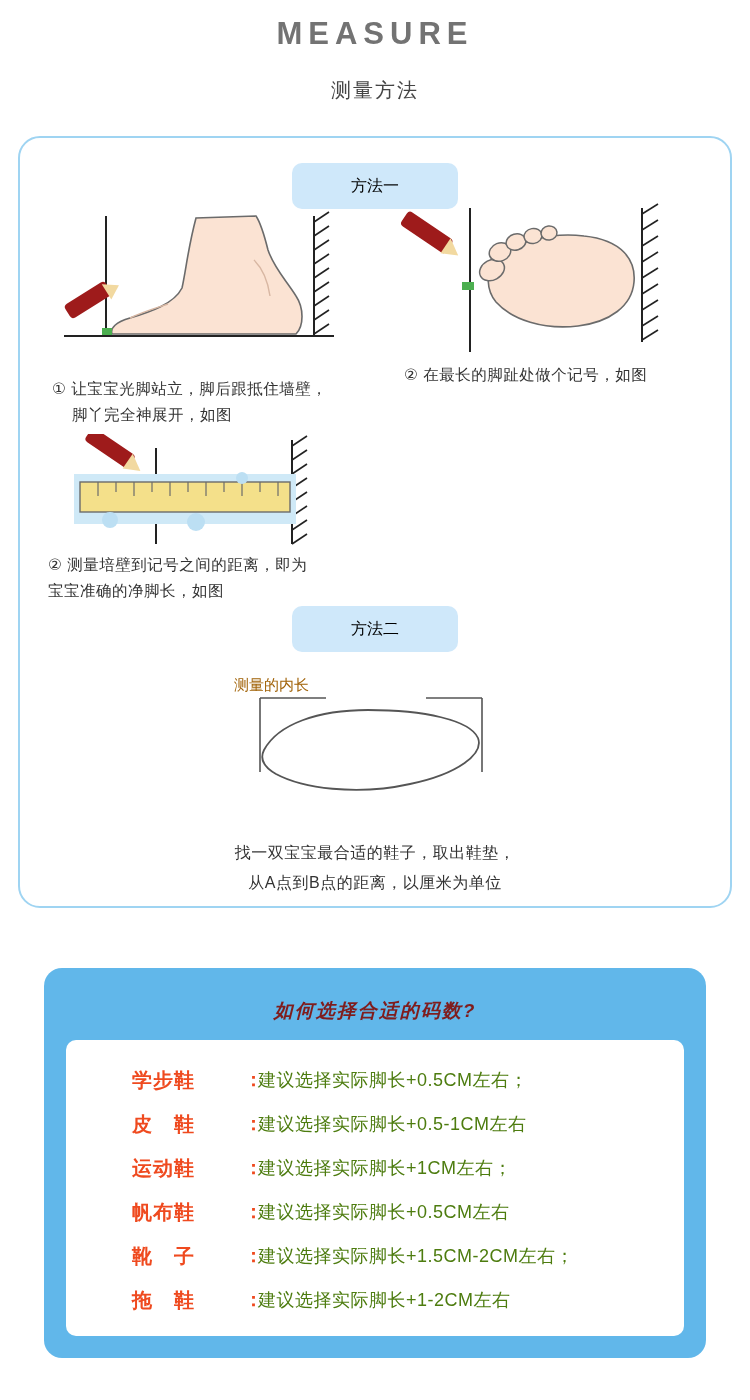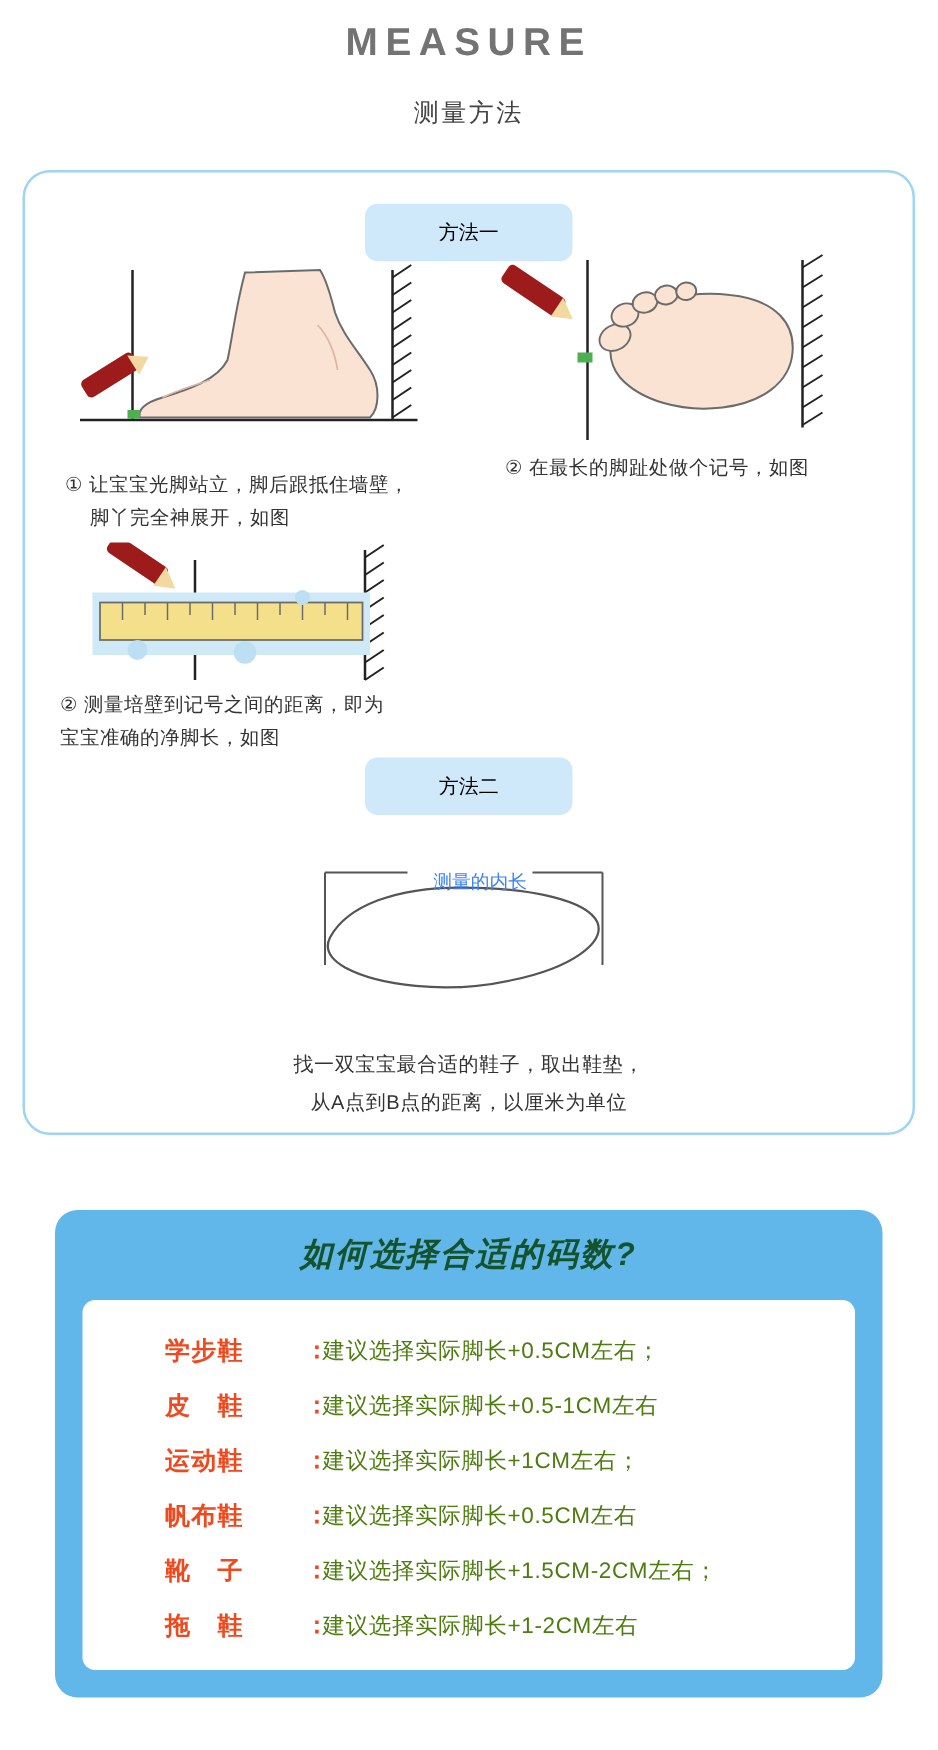--- a/index.html
+++ b/index.html
@@ -103,25 +103,26 @@
     left: 44px;
     top: 968px;
     width: 662px;
     height: 390px;
     background: #61b7ea;
     border-radius: 18px;
   }
   .size-title {
     text-align: center;
     padding-top: 18px;
-    font-size: 26px;
+    font-size: 19px;
     font-weight: bold;
-    color: #14532d;
+    color: #7f1d1d;
     letter-spacing: 2px;
     font-style: italic;
+    margin-top: 12px;
   }
   .size-inner {
     position: absolute;
     left: 22px;
     top: 72px;
     width: 618px;
     height: 296px;
     background: #ffffff;
     border-radius: 10px;
     padding: 18px 0 4px 0;
@@ -305,21 +306,21 @@
       <svg width="300" height="160" viewBox="0 0 300 160">
 
         <line x1="26" y1="22" x2="26" y2="96" stroke="#555" stroke-width="1.6"></line>
         <line x1="248" y1="22" x2="248" y2="96" stroke="#555" stroke-width="1.6"></line>
         <line x1="26" y1="22" x2="92" y2="22" stroke="#555" stroke-width="1.6"></line>
         <line x1="192" y1="22" x2="248" y2="22" stroke="#555" stroke-width="1.6"></line>
 
         <path d="M30 74 C44 48 84 34 134 34 C190 34 236 44 244 62 C250 78 224 98 176 108
                  C122 120 68 112 42 98 C28 90 26 82 30 74 Z" fill="#ffffff" stroke="#555" stroke-width="1.8"></path>
       </svg>
-      <div style="position:absolute; left:0; top:20px; width:300px; text-align:center; font-size:15px; color:#3b82f6;">测量的内长</div>
+      <div style="position:absolute; left:0; top:0; width:300px; font-size:15px; color:#a16207;">测量的内长</div>
     </div>
 
     <div class="m2-caption">
       <div>找一双宝宝最合适的鞋子，取出鞋垫，</div>
       <div>从A点到B点的距离，以厘米为单位</div>
     </div>
 
   </div>
 
   <div class="size-panel">

